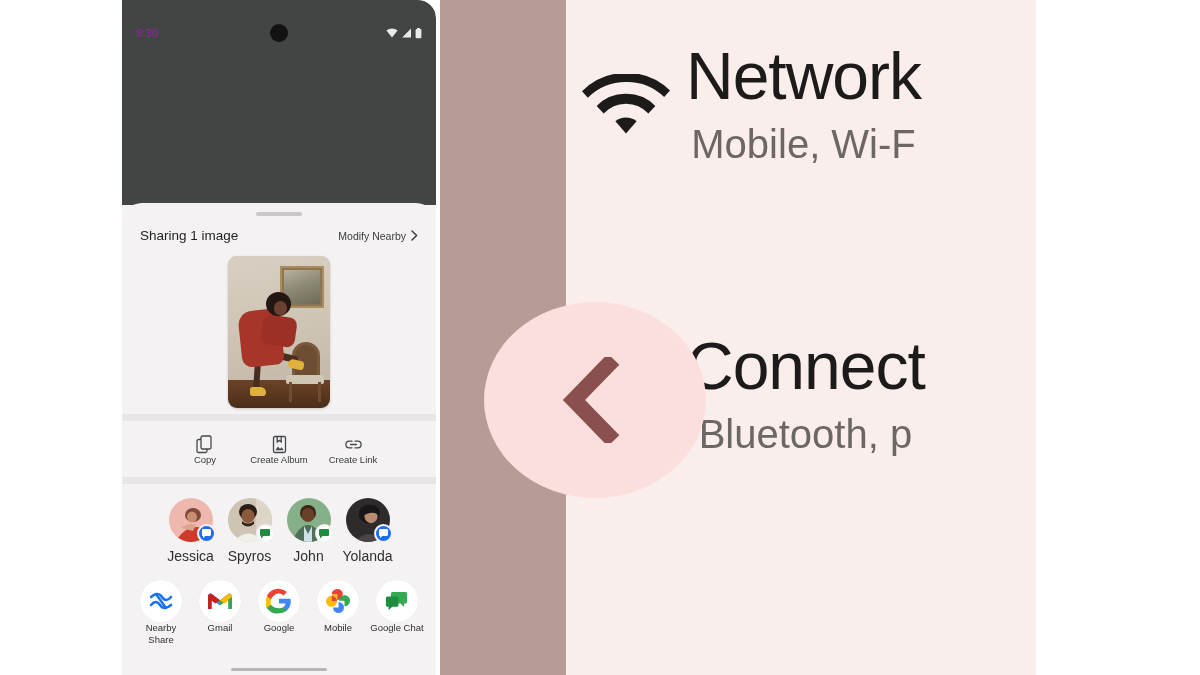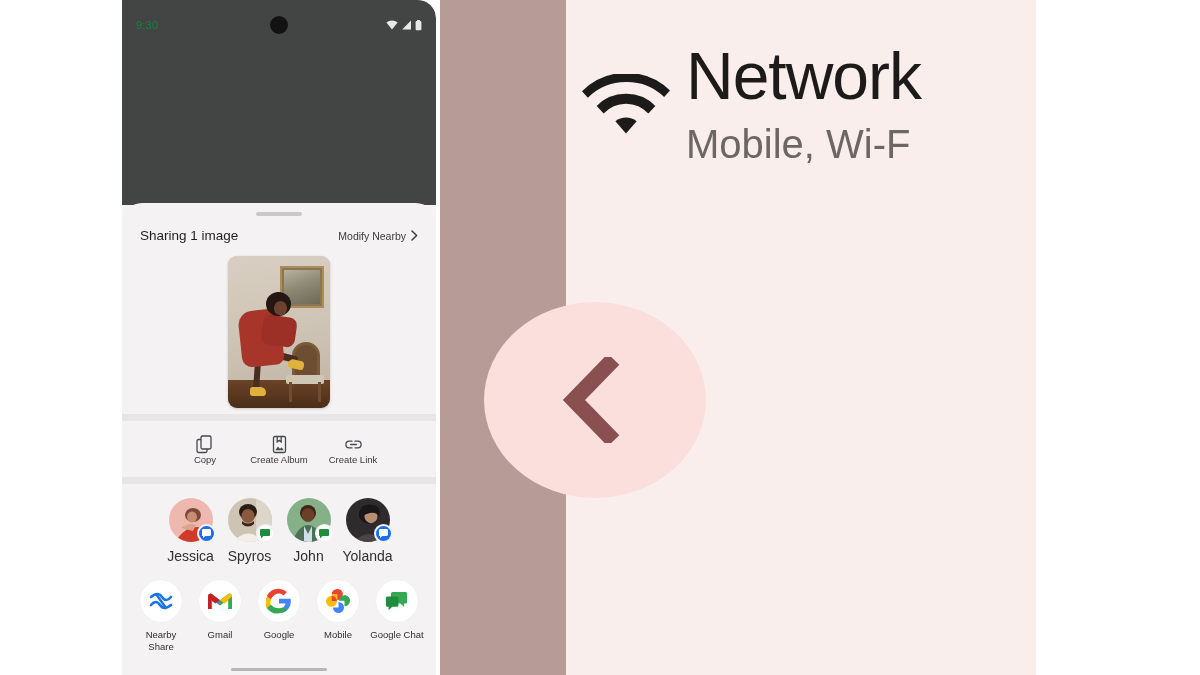--- a/index.html
+++ b/index.html
@@ -31,21 +31,21 @@
     display:flex; align-items:center; justify-content:center;
     padding-top:34px;
   }
   .settings-text { padding-top:2px; }
   .settings-title {
     font-size:66px; line-height:1.05; color:#1c1b1a;
     font-weight:400; letter-spacing:-1px; white-space:nowrap;
   }
   .settings-sub {
     font-size:40px; line-height:1.15; color:#6d6763;
-    font-weight:400; white-space:nowrap; margin-top:10px;
+    font-weight:400; white-space:nowrap; margin-top:10px;text-align:center;
   }
 
   
   #back-gesture {
     position:absolute; left:484px; top:302px;
     width:222px; height:196px; border-radius:111px/98px;
     background:#fbdfdd;
     display:flex; align-items:center; justify-content:center;
   }
   #back-gesture svg { margin-left:-12px; }
@@ -56,23 +56,23 @@
     background:#f5f3f4;
     overflow:hidden;
     border-top-right-radius:18px;
   }
   #scrim {
     position:absolute; left:0; top:0; width:314px; height:205px;
     background:#424543;
     border-top-right-radius:18px;
   }
   #status-bar {
-    position:absolute; left:0; top:8px; width:314px; height:34px;
+    position:absolute; left:0; top:16px; width:314px; height:34px;
     display:flex; align-items:center; padding:0 14px;
-    color:#15803d;
+    color:#a21caf;
   }
   #status-time { font-size:11px; font-weight:500; letter-spacing:0.2px; }
   #camera-dot {
     position:absolute; left:50%; top:8px; transform:translateX(-50%);
     width:18px; height:18px; border-radius:50%; background:#121212;
   }
   #status-icons {
     margin-left:auto; display:flex; align-items:center; gap:3px;
   }
 
@@ -178,21 +178,21 @@
   .badge.chat { background:#ffffff; }
   .contact-name { font-size:14px; color:#2f2f2f;text-align:center; }
 
   
   #apps-row {
     display:flex; justify-content:center;
     padding:12px 0 0;
   }
   .app-item {
     width:59px; display:flex; flex-direction:column;
-    align-items:center; gap:7px;
+    align-items:center; 
   }
   .app-circle {
     width:42px; height:42px; border-radius:50%; background:#ffffff;
     display:flex; align-items:center; justify-content:center;
     box-shadow:0 0 0 0.5px rgba(0,0,0,0.03);
   }
   .app-label {
     font-size:9.5px; color:#2f2f2f; text-align:center;
     line-height:1.25; max-width:54px;
   }
@@ -223,20 +223,24 @@
   </div>
 
   <div class="settings-row" id="settings-row-connected">
     <div class="settings-icon">
       <svg width="92" height="78" viewBox="0 0 26 22">
         <rect x="0.5" y="3.5" width="17" height="2.6" rx="1" fill="#1c1b1a"></rect>
         <rect x="1.2" y="11" width="7.4" height="9" rx="1.1" fill="none" stroke="#1c1b1a" stroke-width="2.2"></rect>
         <rect x="10.6" y="8.2" width="6.6" height="11.8" rx="1.3" fill="none" stroke="#1c1b1a" stroke-width="2.2"></rect>
         <circle cx="9.6" cy="15.6" r="1.9" fill="none" stroke="#1c1b1a" stroke-width="2"></circle>
       </svg>
+    </div>
+    <div class="settings-text">
+      <div class="settings-title">Connect</div>
+      <div class="settings-sub">Bluetooth, p</div>
     </div>
   </div>
 </div>
 
 <div id="back-gesture">
   <svg width="62" height="86" viewBox="0 0 31 43">
     <path d="M25 4 L8 21.5 L25 39" fill="none" stroke="#8a4f4f" stroke-width="8" stroke-linecap="square" stroke-linejoin="miter"></path>
   </svg>
 </div>
 

